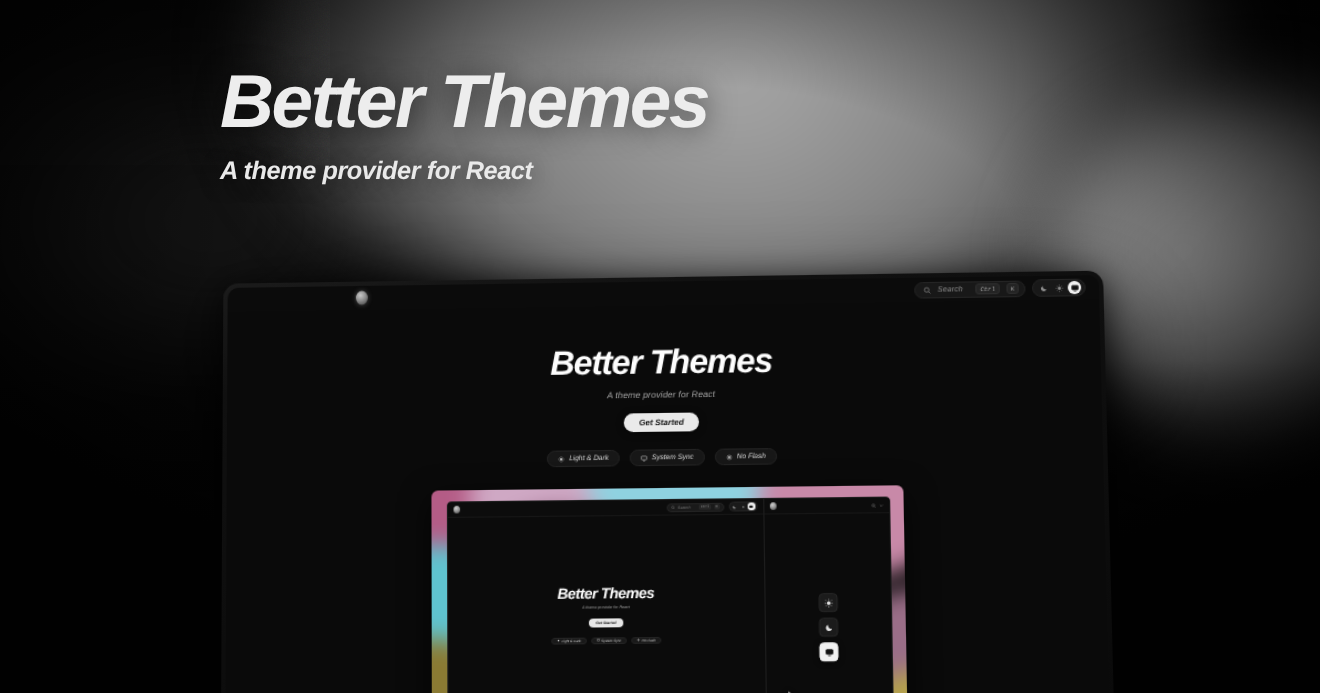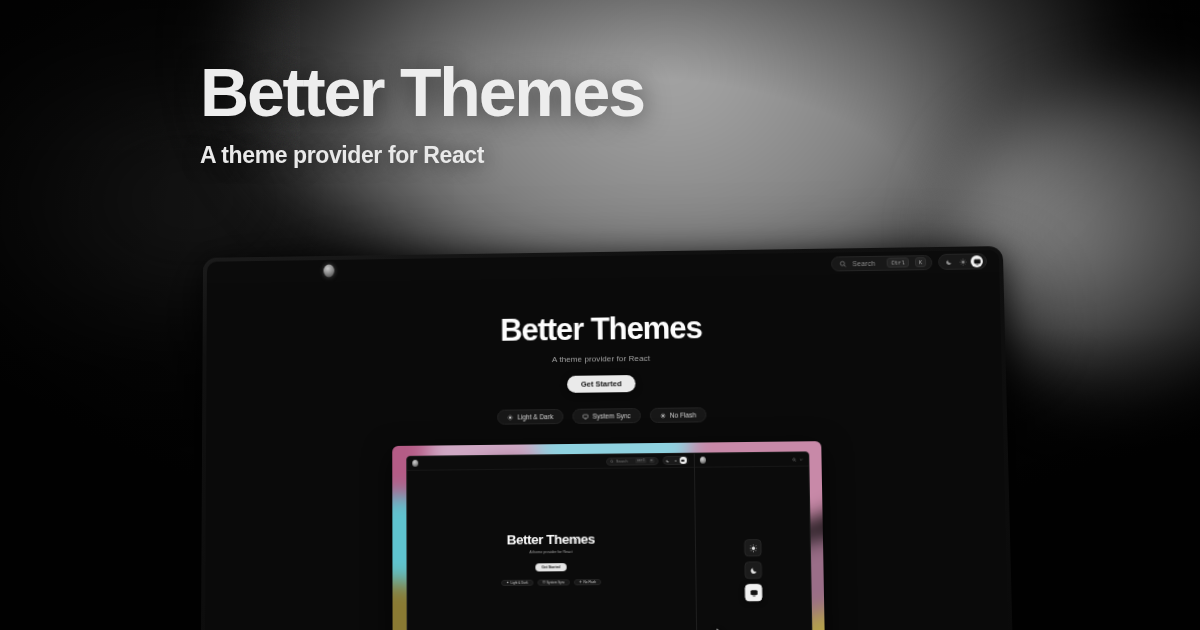--- a/index.html
+++ b/index.html
@@ -10,20 +10,21 @@
     overflow:hidden;
     background:#050505;
     font-family:"Liberation Sans", sans-serif;
   }
 
   #stage {
     position:relative;
     width:1200px; height:630px;
     overflow:hidden;
     background:#050505;
+    font-style:italic;
   }
 
   
   .bg-layer { position:absolute; inset:0; pointer-events:none; }
 
   .glow-top {
     position:absolute;
     left:230px; top:-290px;
     width:880px; height:600px;
     border-radius:50% 50% 46% 54% / 58% 60% 40% 42%;

